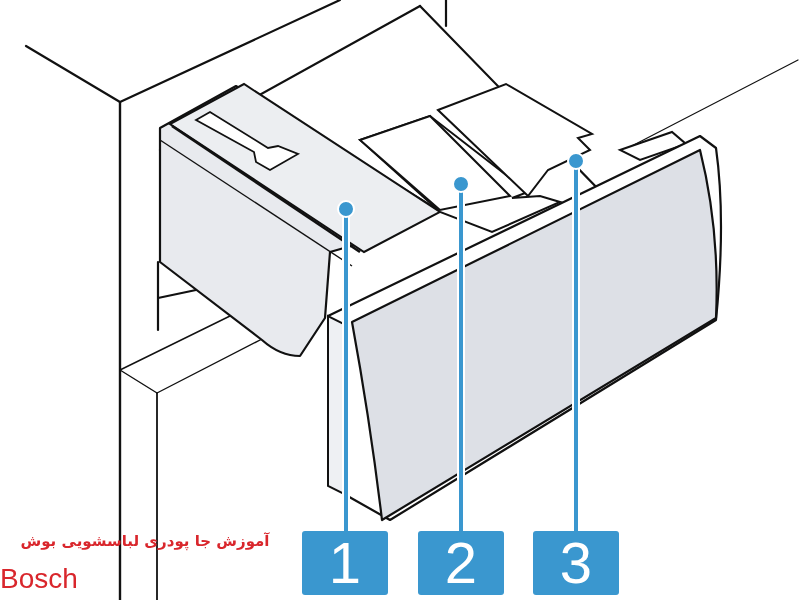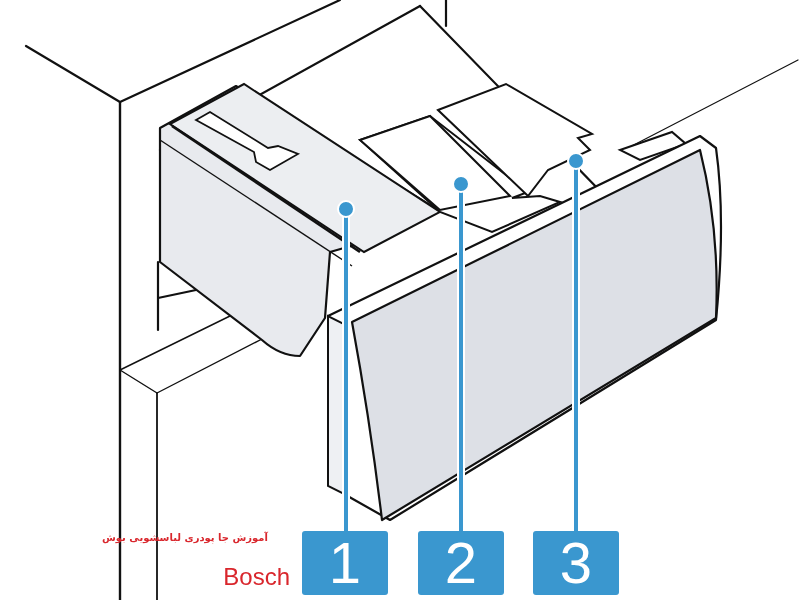--- a/index.html
+++ b/index.html
@@ -7,28 +7,28 @@
            font-family: "Liberation Sans", sans-serif; }
     .illustration { position: absolute; left: 0; top: 0; width: 800px; height: 600px; }
     .callout-box {
       position: absolute; top: 531px; width: 86px; height: 64px;
       background: #3a97cf; border-radius: 3px;
       color: #ffffff; font-family: "Liberation Sans", sans-serif;
       font-size: 58px; line-height: 64px; text-align: center;
       font-weight: normal;
     }
     .caption-fa {
-      position: absolute; left: 16px; top: 532px; width: 290px; text-align: center;
+      position: absolute; left: 0; top: 532px; width: 290px; text-align: center;
       color: #d9262c; font-family: "DejaVu Sans", sans-serif; font-weight: bold;
-      font-size: 10px; direction: rtl; padding-left: 24px;
+      font-size: 15px; direction: rtl;
     }
     .caption-en {
-      position: absolute; left: 0; top: 563px; width: 290px; text-align: right;
+      position: absolute; left: 0; top: 563px; width: 290px; text-align: left;
       color: #d9262c; font-family: "Liberation Sans", sans-serif;
-      font-size: 24px;
+      font-size: 28px;
     }
   </style>
 </head>
 <body>
 
 <svg class="illustration" viewBox="0 0 800 600" xmlns="http://www.w3.org/2000/svg">
   <g fill="none" stroke="#111" stroke-width="2.2" stroke-linejoin="round" stroke-linecap="round">
 
     <g>
       <polyline points="26,46 120,102 340,0"></polyline>

